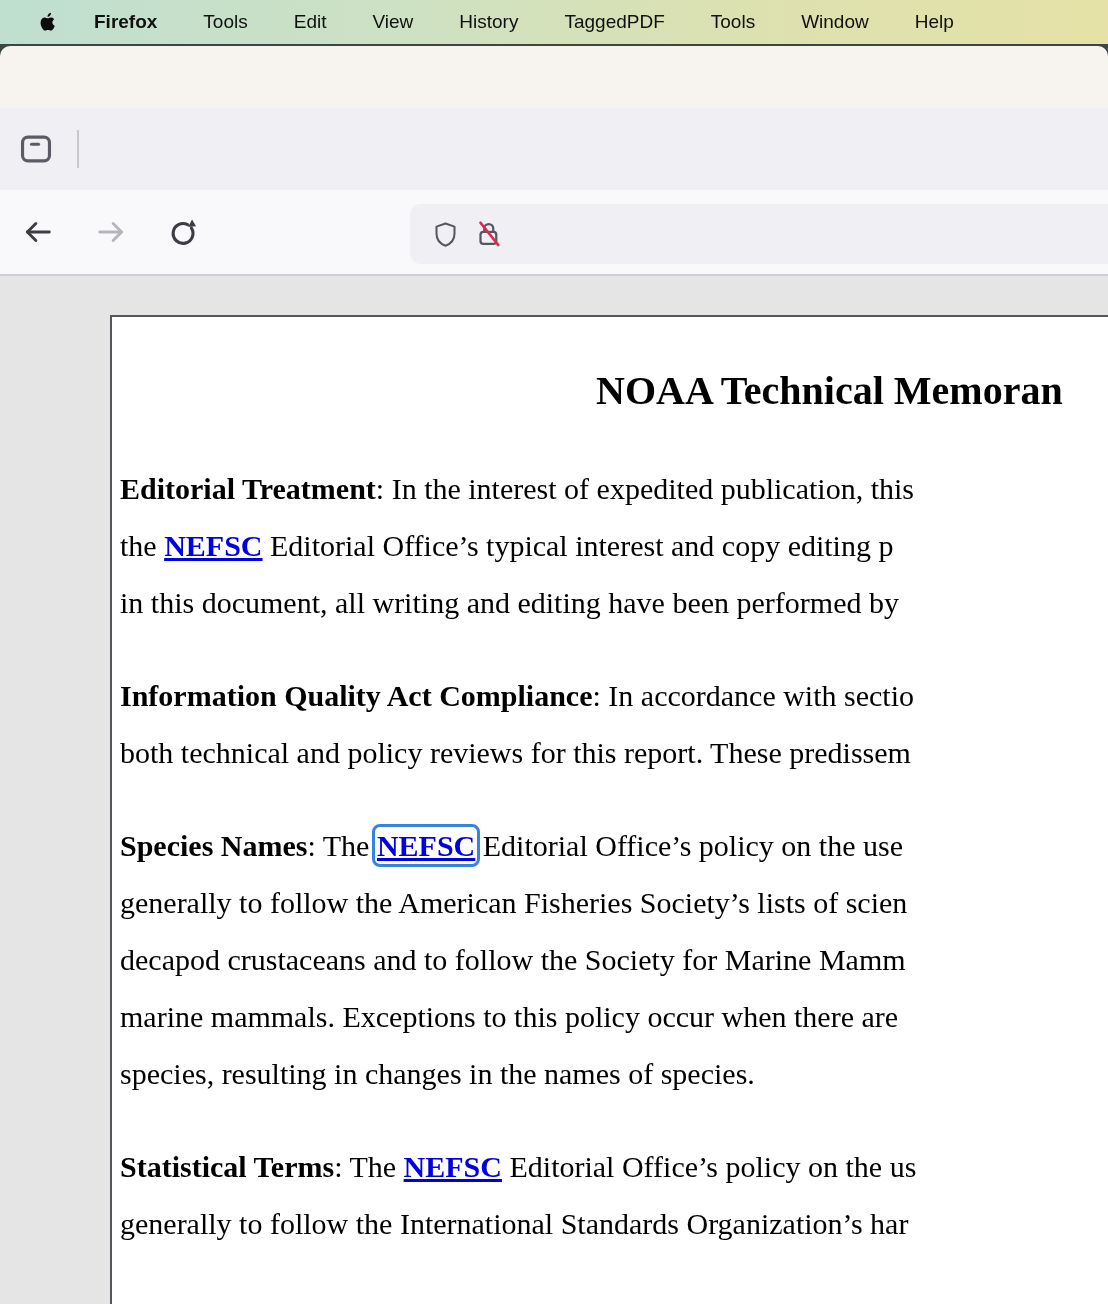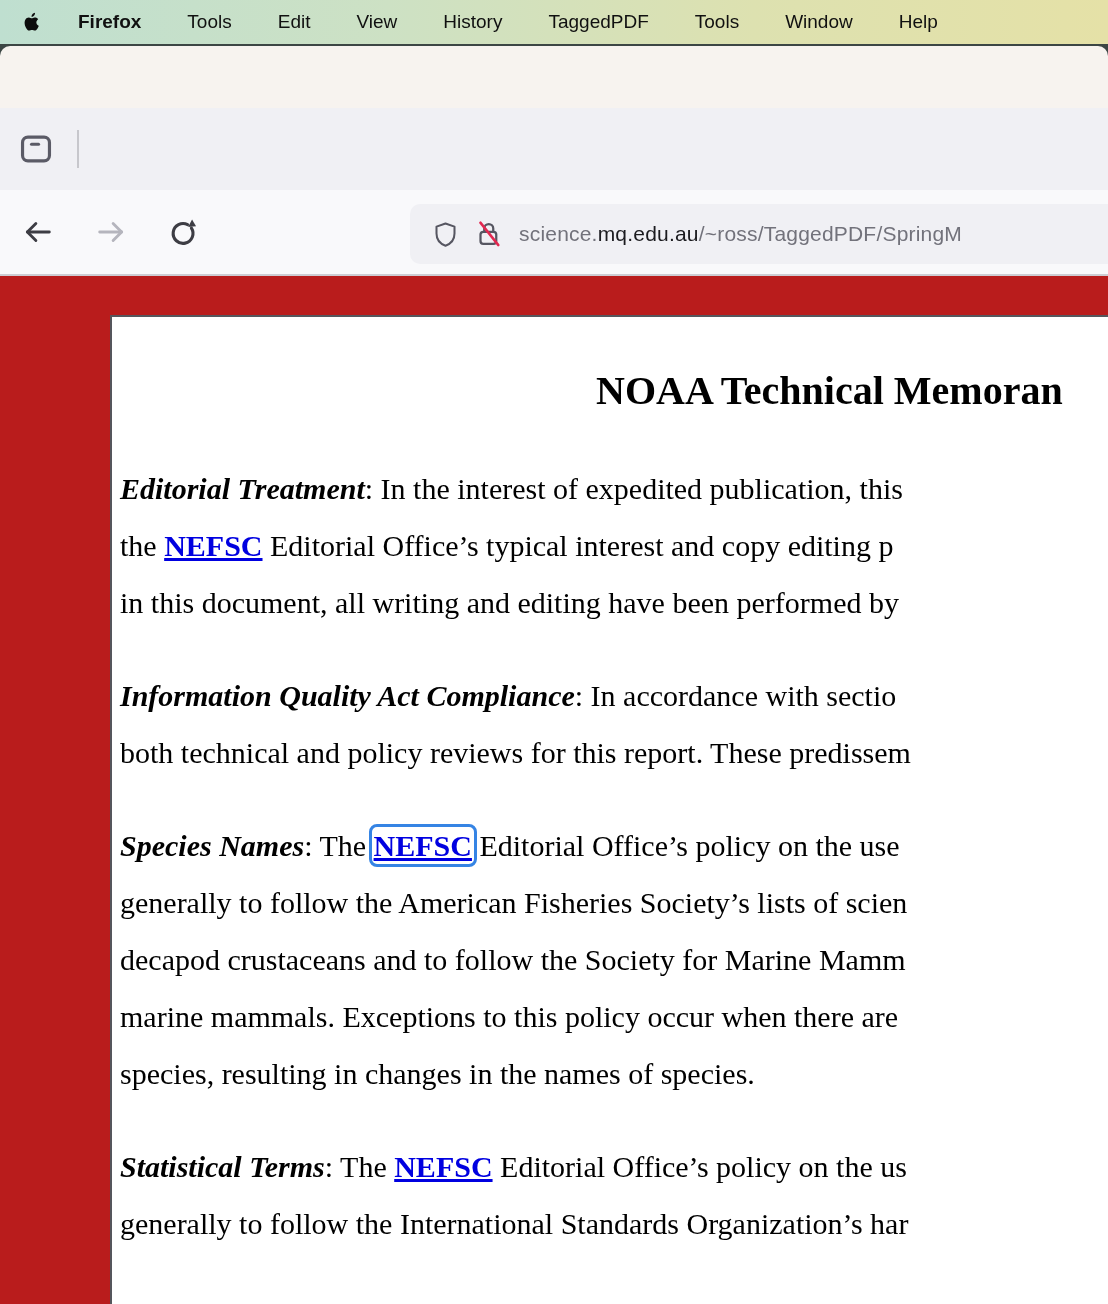--- a/index.html
+++ b/index.html
@@ -2,21 +2,21 @@
 <html><head>
 <meta charset="utf-8">
 <style>
   * { margin:0; padding:0; box-sizing:content-box; }
   html,body { width:1108px; height:1304px; overflow:hidden; }
   body { position:relative; background:#fff; font-family:"Liberation Sans",sans-serif; }
 
   
   .menubar { position:absolute; top:0; left:0; width:1108px; height:44px;
     background:linear-gradient(90deg,#bfdfd0 0%,#cde1c4 35%,#dde1b0 68%,#e5e1a7 100%);
-    display:flex; align-items:center; gap:46px; padding-left:20px; box-sizing:border-box;
+    display:flex; align-items:center; gap:46px; padding-left:36px; box-sizing:border-box;
     font-size:19px; color:#101010; }
   .menubar .mi { white-space:nowrap; }
   .menubar .mi.app { font-weight:700; }
   .apple-glyph svg { display:block; }
 
   
   .win-edge { position:absolute; top:44px; left:0; width:1108px; height:12px; background:#3c4644; }
 
   
   .titlebar { position:absolute; top:46px; left:0; width:1108px; height:62px;
@@ -55,29 +55,29 @@
     display:flex; align-items:center; justify-content:center; border-radius:6px; }
   .nav-btn.back { left:15px; } .nav-btn.fwd { left:88px; } .nav-btn.reload { left:160px; }
   .urlbar { position:absolute; left:410px; top:14px; width:730px; height:60px;
     background:#f0f0f4; border-radius:10px; display:flex; align-items:center;
     padding-left:22px; box-sizing:border-box; gap:15px; }
   .url-text { font-size:21px; white-space:nowrap; letter-spacing:.2px; }
   .url-text .dim { color:#72727b; }
   .url-text .dom { color:#1b1b1f; }
 
   
-  .content { position:absolute; top:276px; left:0; width:1108px; height:1028px; background:#b91c1c; }
+  .content { position:absolute; top:276px; left:0; width:1108px; height:1028px; background:#e5e5e5; }
   .doc { position:absolute; left:110px; top:39px; width:1340px; height:1400px;
     border:2px solid #55565c; background:#fff; padding:50px 0 0 8px; }
   .doc-title { font-family:"Liberation Serif",serif; font-weight:700; font-size:40px;
     color:#000; white-space:nowrap; margin:0 0 46px 476px; }
   .para { margin:0 0 36px 0; }
   .doc-line { font-family:"Liberation Serif",serif; font-size:30px; line-height:57px;
     color:#000; white-space:nowrap; }
-  .seg-b { font-weight:700;font-style:italic; }
+  .seg-b { font-weight:700; }
   .doc-link { color:#0000e0; text-decoration:underline; cursor:pointer;font-weight:bold; }
   .doc-link.focused { outline:3px solid #3584e4; outline-offset:2px; border-radius:3px; }
 
   svg { display:block; }
 </style>
 </head>
 <body>
 
 <div class="menubar">
   <span class="apple-glyph" style="margin-right:-8px;">
@@ -182,23 +182,20 @@
         <path d="M12 2.2 20 5v6.2c0 5.2-3.4 9.2-8 10.8-4.6-1.6-8-5.6-8-10.8V5Z" stroke-linejoin="round"></path>
       </svg>
     </span>
     <span>
       <svg width="30" height="31" viewBox="0 0 24 24" fill="none">
         <rect x="5.2" y="9.8" width="12.6" height="9.6" rx="2.2" stroke="#565661" stroke-width="1.8"></rect>
         <path d="M8.2 9.8V7.2a3.6 3.6 0 0 1 7.2 0v2.6" stroke="#565661" stroke-width="1.8"></path>
         <line x1="5.2" y1="2.6" x2="19.4" y2="20.4" stroke="#e22850" stroke-width="2.2" stroke-linecap="round"></line>
       </svg>
     </span>
-    <span class="url-text">
-      <span class="dim">science.</span><span class="dom">mq.edu.au</span><span class="dim">/~ross/TaggedPDF/SpringM</span>
-    </span>
   </div>
 </div>
 
 <div class="content">
   <div class="doc">
     <div class="doc-title">NOAA Technical Memoran</div>
     <div>
         <div class="para">
           <div class="doc-line"><span class="seg-b">Editorial Treatment</span><span>: In the interest of expedited publication, this</span></div>
           <div class="doc-line"><span>the </span><a class="doc-link">NEFSC</a><span> Editorial Office’s typical interest and copy editing p</span></div>

